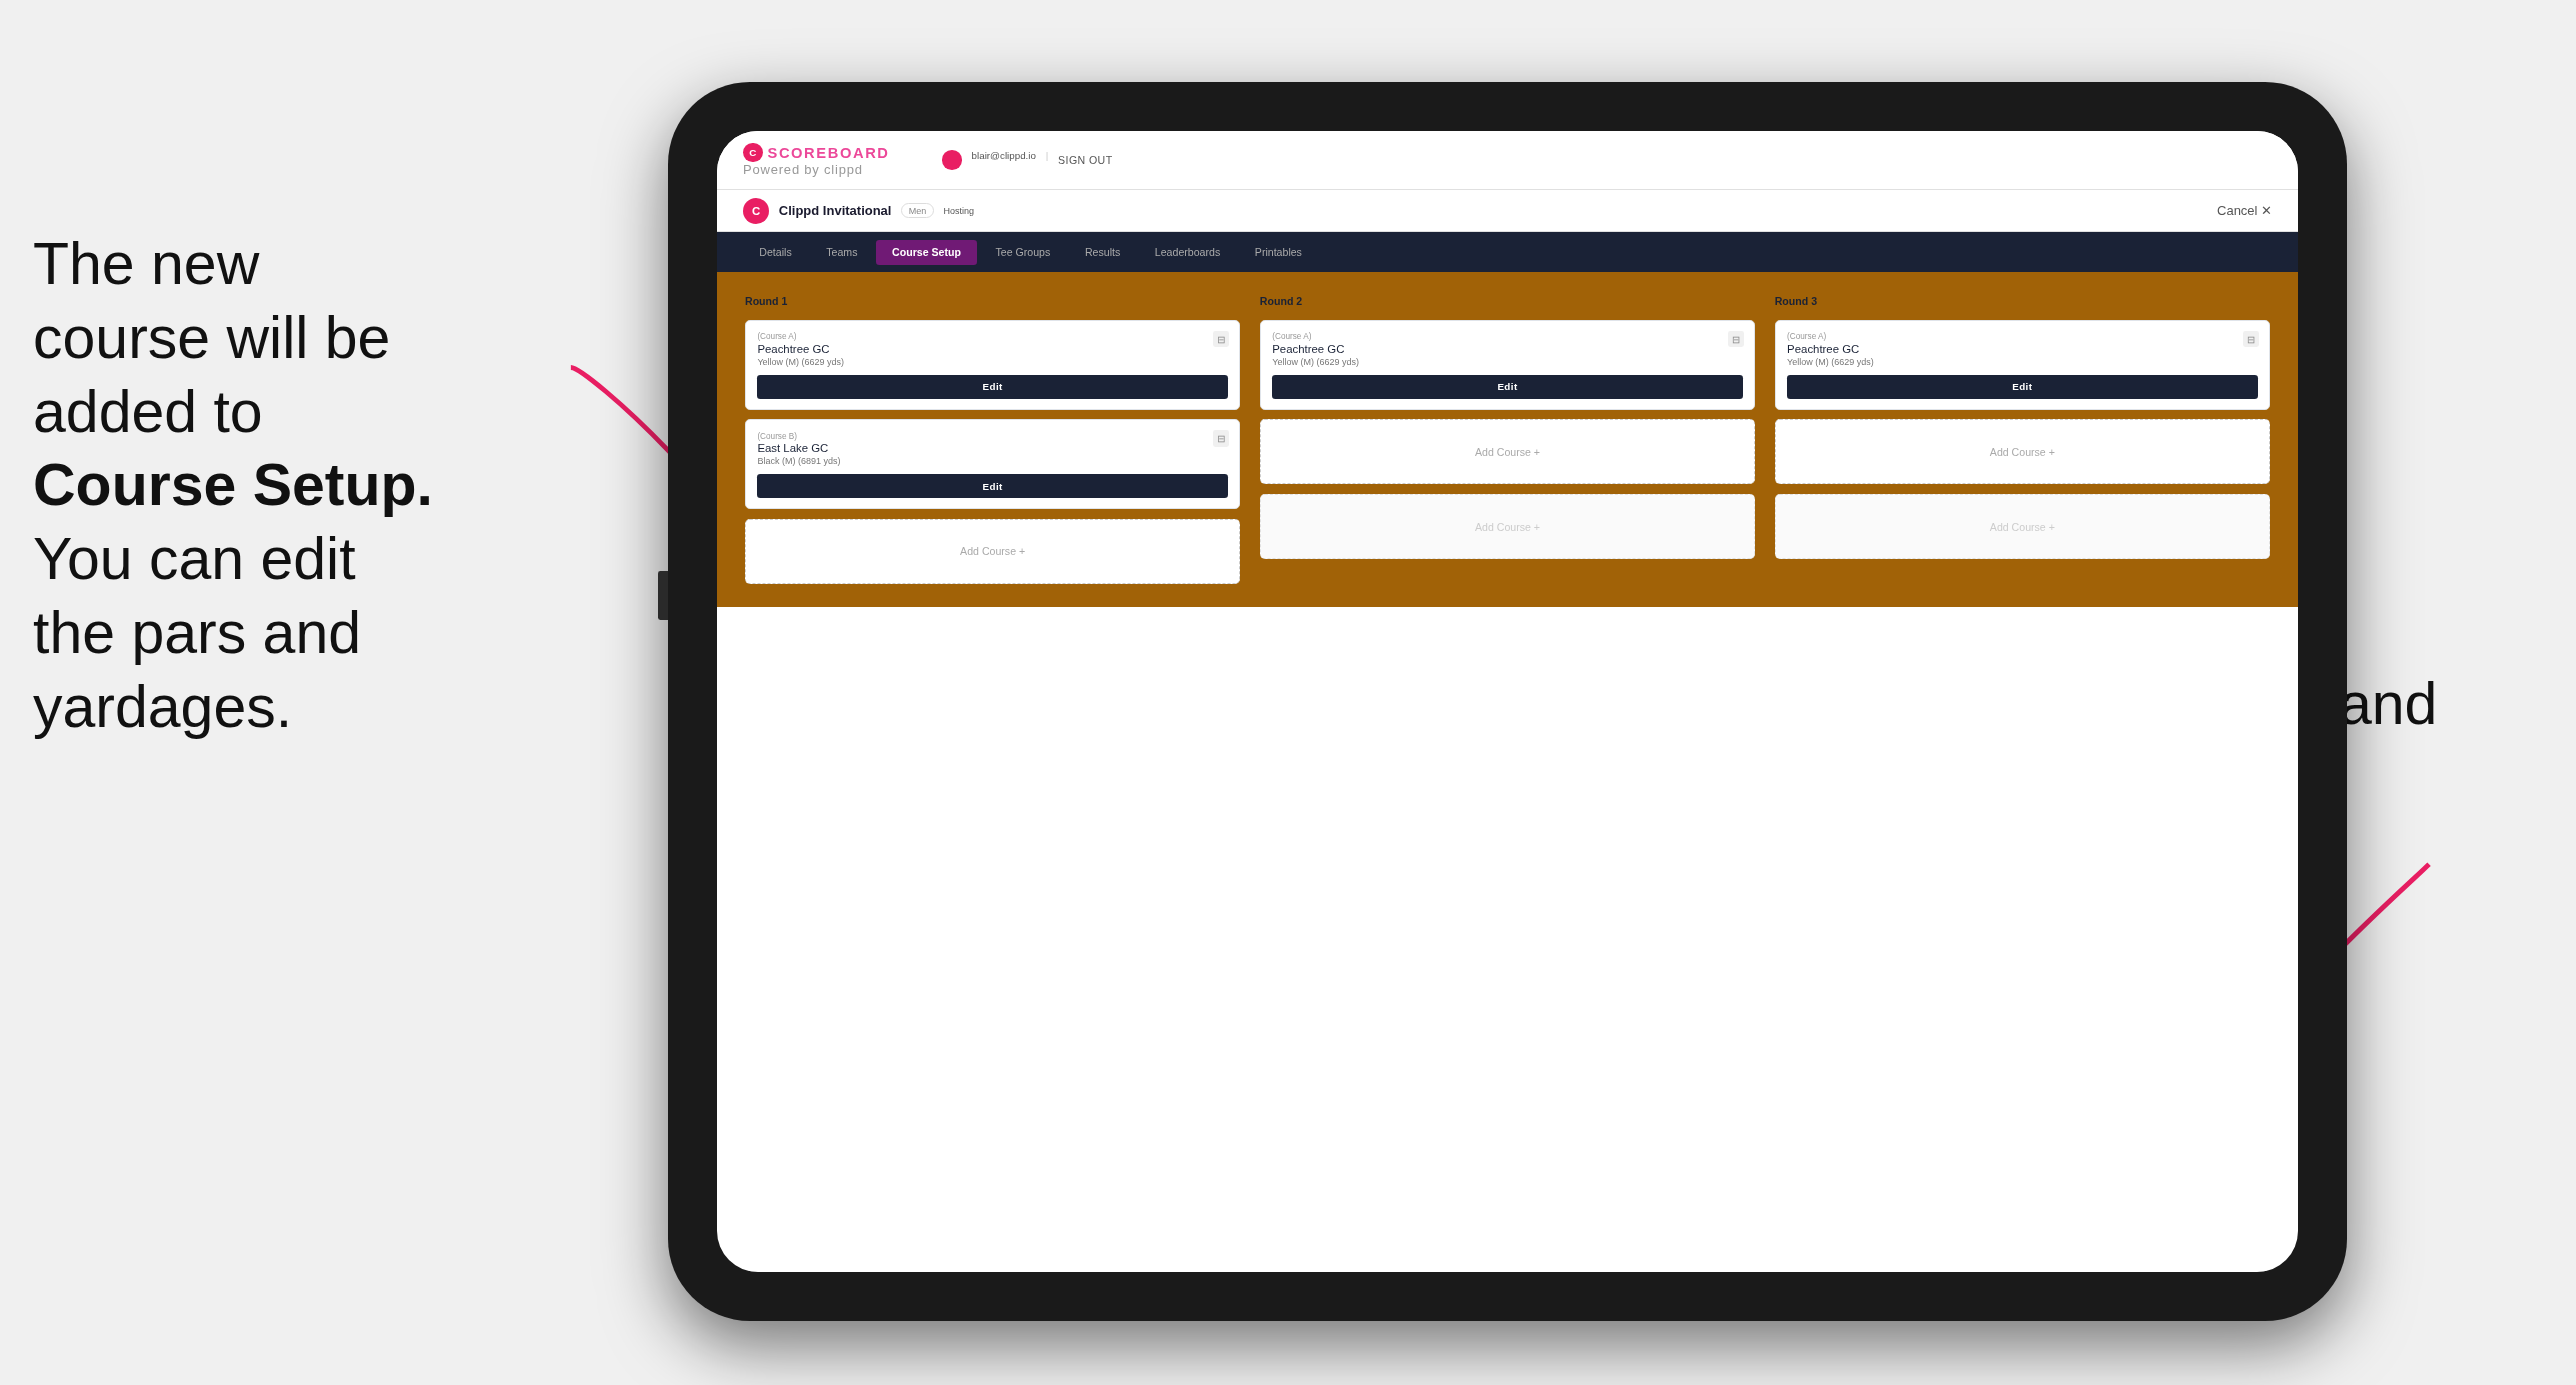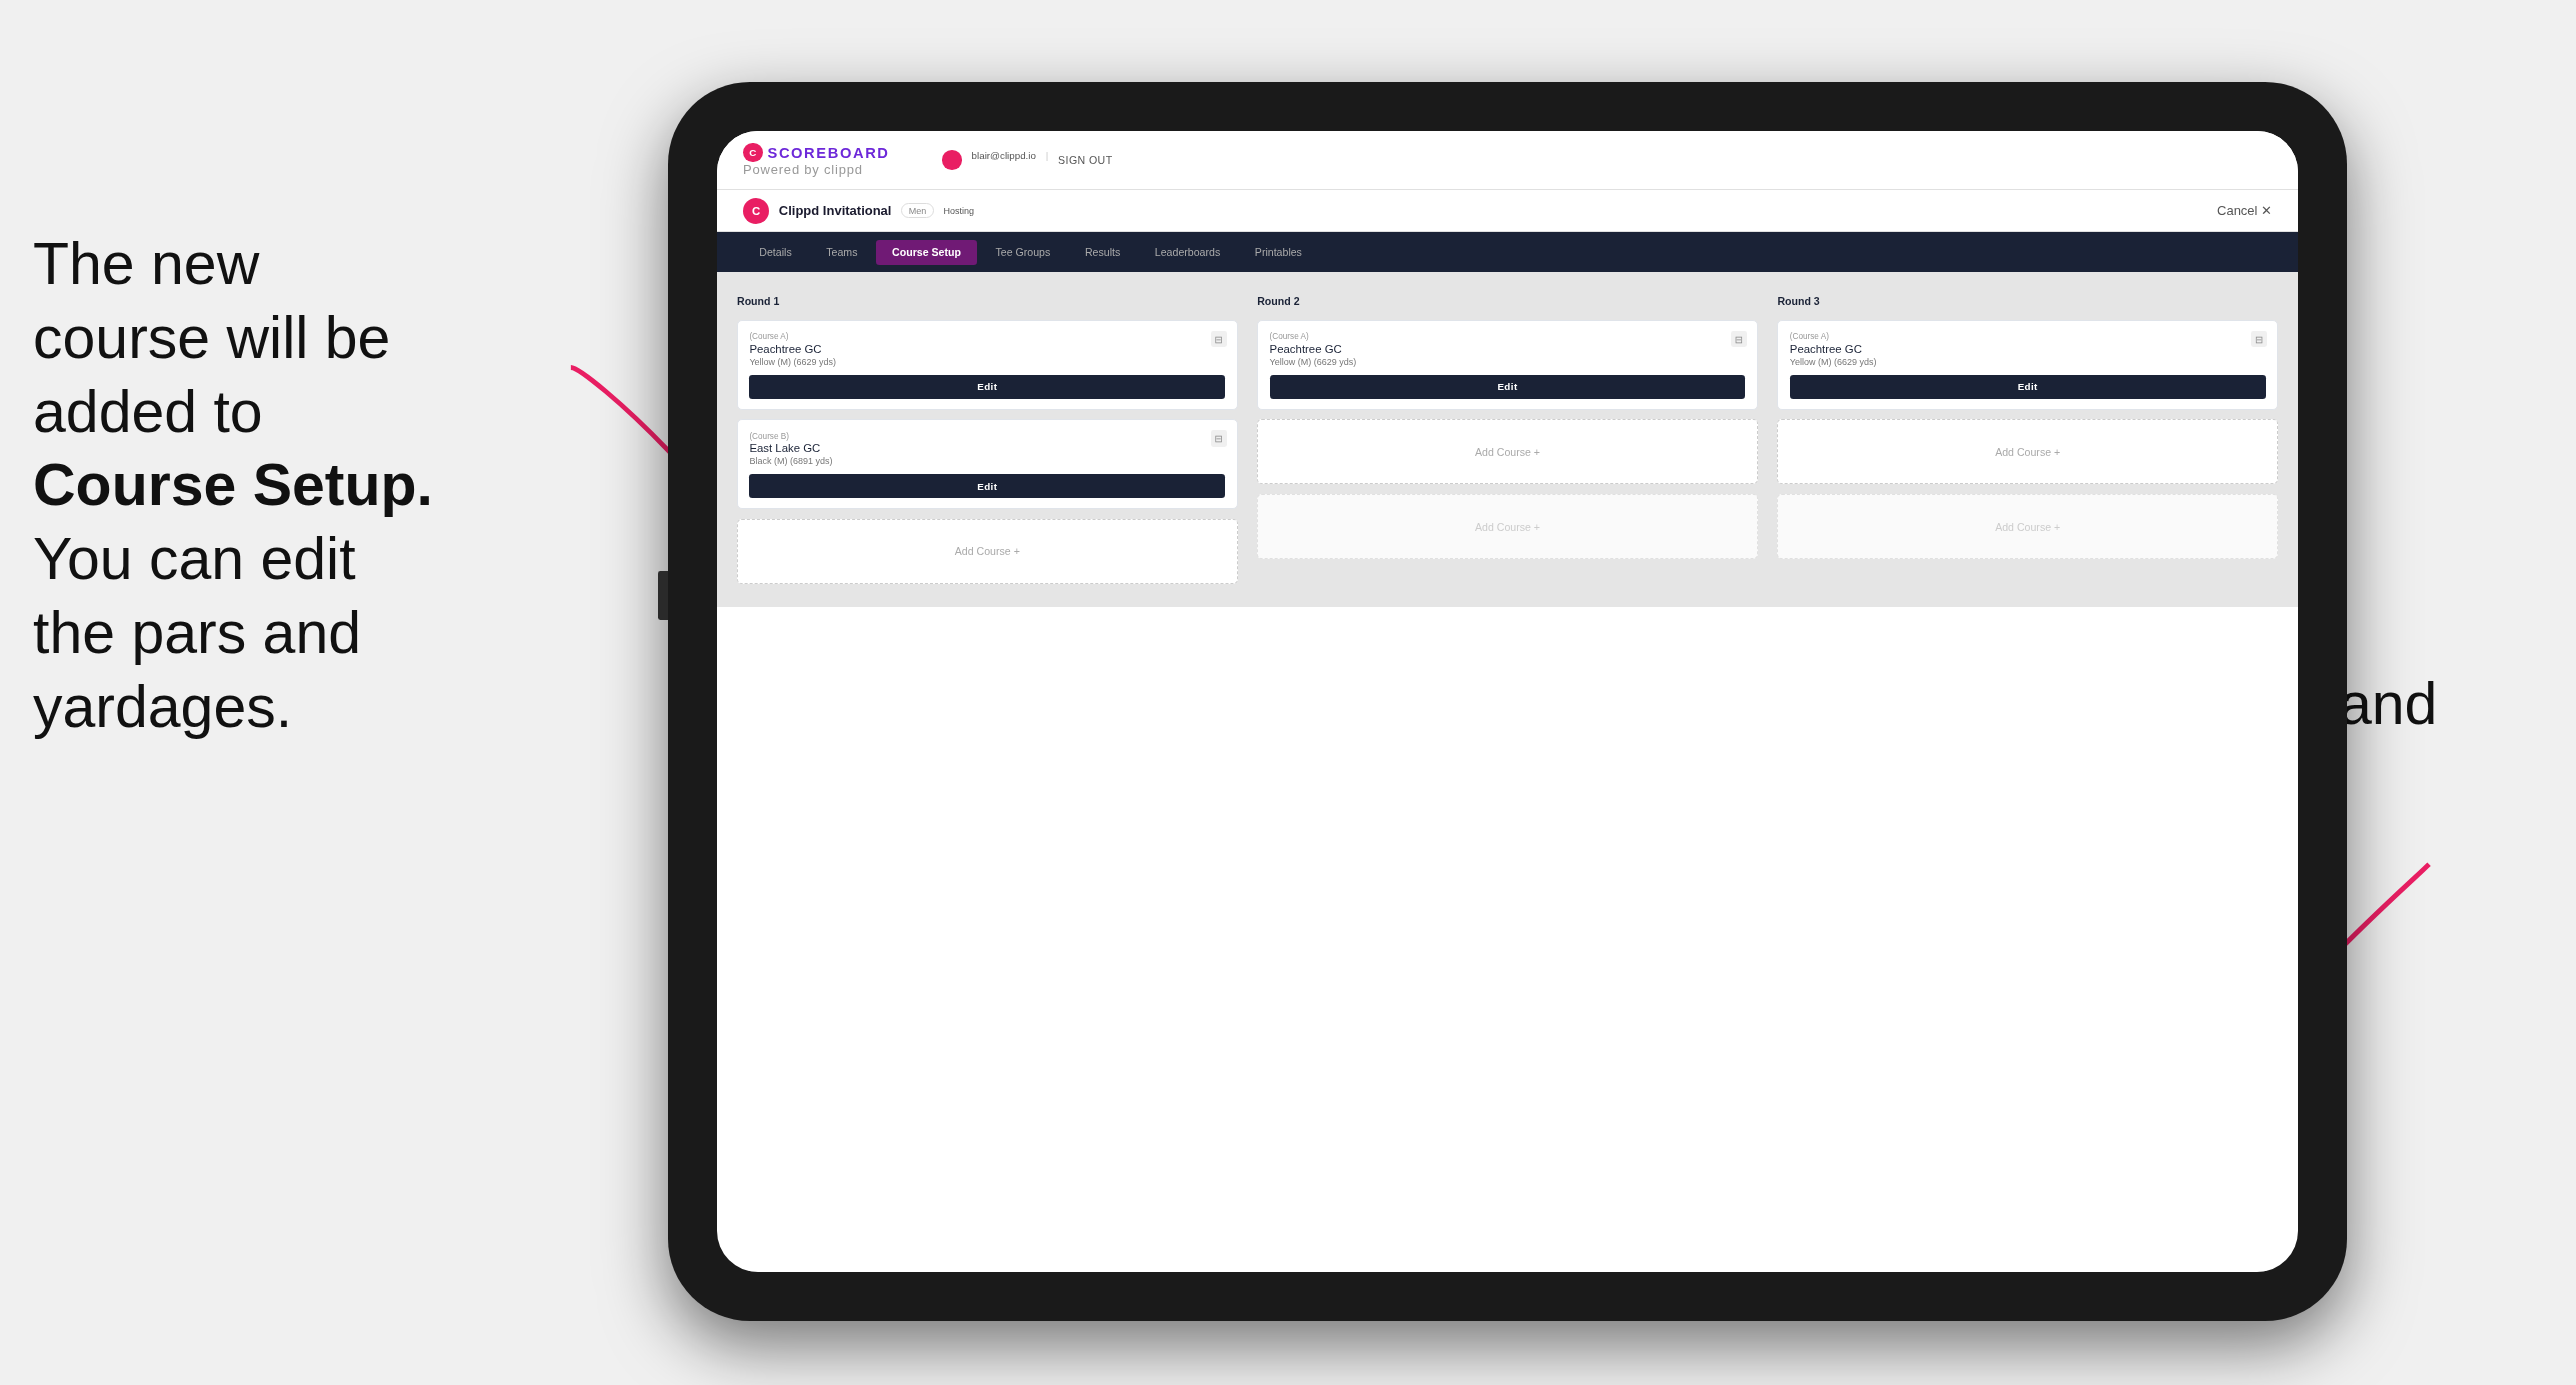--- a/index.html
+++ b/index.html
@@ -86,21 +86,21 @@
     .logo-area {
       display: flex;
       flex-direction: column;
       margin-right: 19.6px;
     }
 
     .logo-scoreboard {
       font-size: 14.7px;
       font-weight: 800;
       letter-spacing: 1.6px;
-      color: #6d28d9;
+      color: #ec4899;
       text-transform: uppercase;
     }
 
     .logo-sub {
       font-size: 13px;
       color: #999;
       letter-spacing: 0.8px;
     }
 
     .logo-icon {
@@ -223,23 +223,23 @@
     }
 
     .tab-item.active {
       background: #701a75;
       color: #fff;
       font-weight: 600;
     }
 
     
     .main-content {
-      background: #e5e5e5;
+      background: #a16207;
       flex: 1;
-      padding: 23px 20px;
+      padding: 23px 28px;
       overflow: auto;
     }
 
     .rounds-grid {
       display: grid;
       grid-template-columns: repeat(3, 1fr);
       gap: 19.6px;
     }
 
     .round-column {

